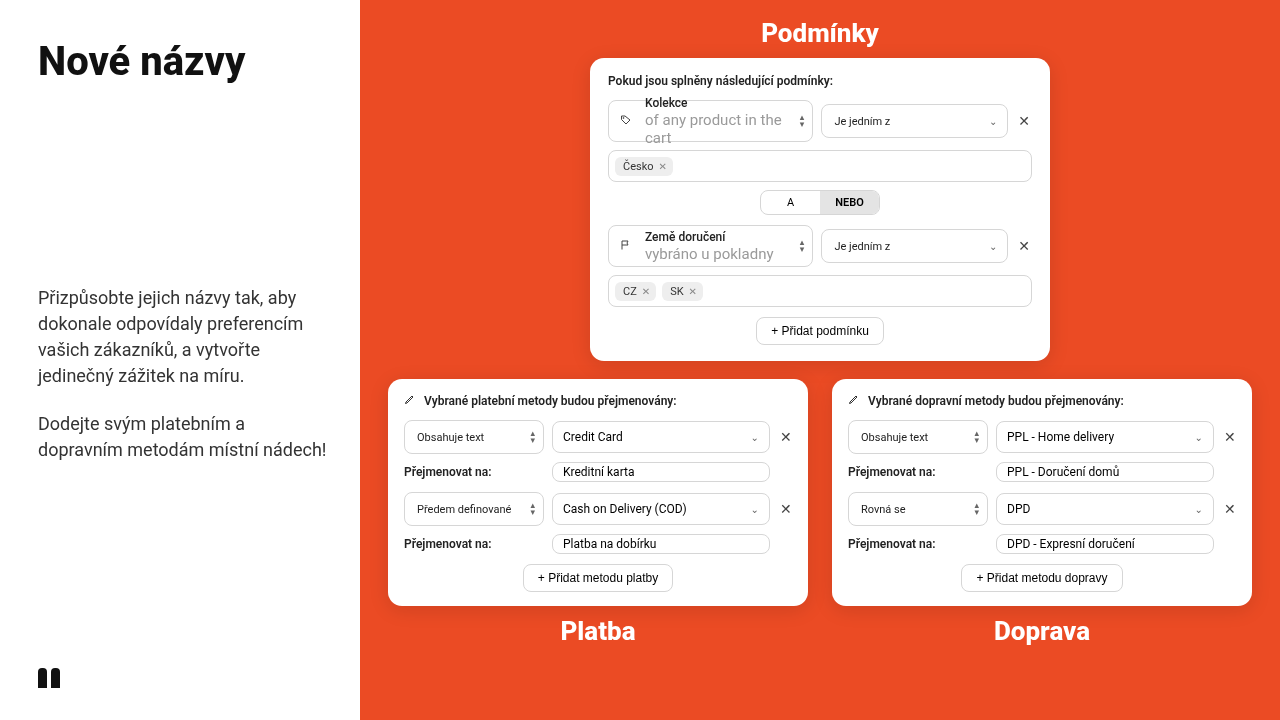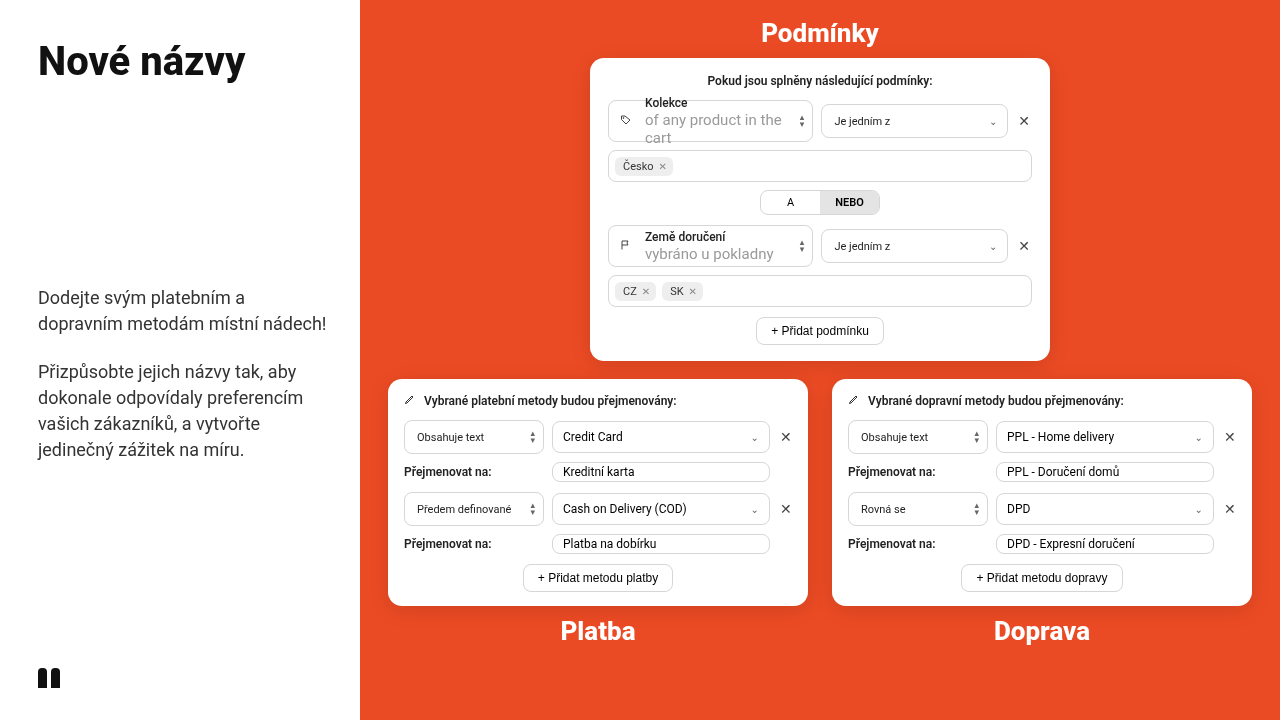--- a/index.html
+++ b/index.html
@@ -10,21 +10,21 @@
   .left-body p { margin-bottom:22px; }
   .logo { position:absolute; left:38px; bottom:28px; width:22px; height:24px; }
   .logo::before,.logo::after { content:""; position:absolute; top:0; width:9px; height:20px; background:#111; border-radius:4px 4px 0 0; }
   .logo::before{left:0;} .logo::after{right:0;}
 
   .right-pane { flex:1; background:#eb4b24; position:relative; padding: 18px 28px 18px 28px; }
   .sect-title { color:#fff; font-size:26px; font-weight:800; text-align:center; margin-bottom:10px; }
   .card { background:#fff; border-radius:14px; box-shadow:0 4px 20px rgba(0,0,0,.12); padding:16px 18px; }
   .cond-card { width:460px; margin:0 auto 18px; }
   .card-head { display:flex; align-items:center; gap:8px; font-size:12px; font-weight:600; color:#222; margin-bottom:12px; }
-  .card-head-noicon { font-size:12px; font-weight:600; color:#222; margin-bottom:12px;text-align:center; }
+  .card-head-noicon { font-size:12px; font-weight:600; color:#222; margin-bottom:12px; }
 
   .row { display:flex; gap:8px; align-items:center; margin-bottom:8px; }
   .sel-box { border:1px solid #d6d6d6; border-radius:8px; font-size:12px; color:#222; background:#fff; position:relative; display:flex; align-items:center; }
   .sel-main { flex:1; padding:6px 28px 6px 10px; display:flex; flex-direction:column; justify-content:center; height:40px; }
   .sel-main .title { font-size:12px; font-weight:500;}
   .sel-main .sub { font-size:15px; color:#9a9a9a; margin-top:1px;}
   .sel-single { padding:0 28px 0 12px; height:32px; display:flex; align-items:center; font-size:11px; }
   .updown { position:absolute; right:8px; top:50%; transform:translateY(-50%); font-size:9px; color:#666; line-height:7px; }
   .chevdown { position:absolute; right:10px; top:50%; transform:translateY(-50%); font-size:10px; color:#666; }
   .lead-icon { width:18px; text-align:center; color:#444; font-size:12px; margin-left:8px; }
@@ -52,22 +52,22 @@
   .label-row .lab { flex:0 0 140px; font-size:12px; font-weight:600; color:#222; }
   .label-row .in-flat { flex:1; }
   .row-x { width:14px; }
 </style>
 </head>
 <body>
 
 <div class="left-pane">
   <h1>Nové názvy</h1>
   <div class="left-body">
+    <p>Přizpůsobte jejich názvy tak, aby dokonale odpovídaly preferencím vašich zákazníků, a vytvořte jedinečný zážitek na míru.</p>
     <p>Dodejte svým platebním a dopravním metodám místní nádech!</p>
-    <p>Přizpůsobte jejich názvy tak, aby dokonale odpovídaly preferencím vašich zákazníků, a vytvořte jedinečný zážitek na míru.</p>
   </div>
   <div class="logo"></div>
 </div>
 
 <div class="right-pane">
   <div class="sect-title">Podmínky</div>
 
   <div class="card cond-card">
     <div class="card-head-noicon">Pokud jsou splněny následující podmínky:</div>
 

